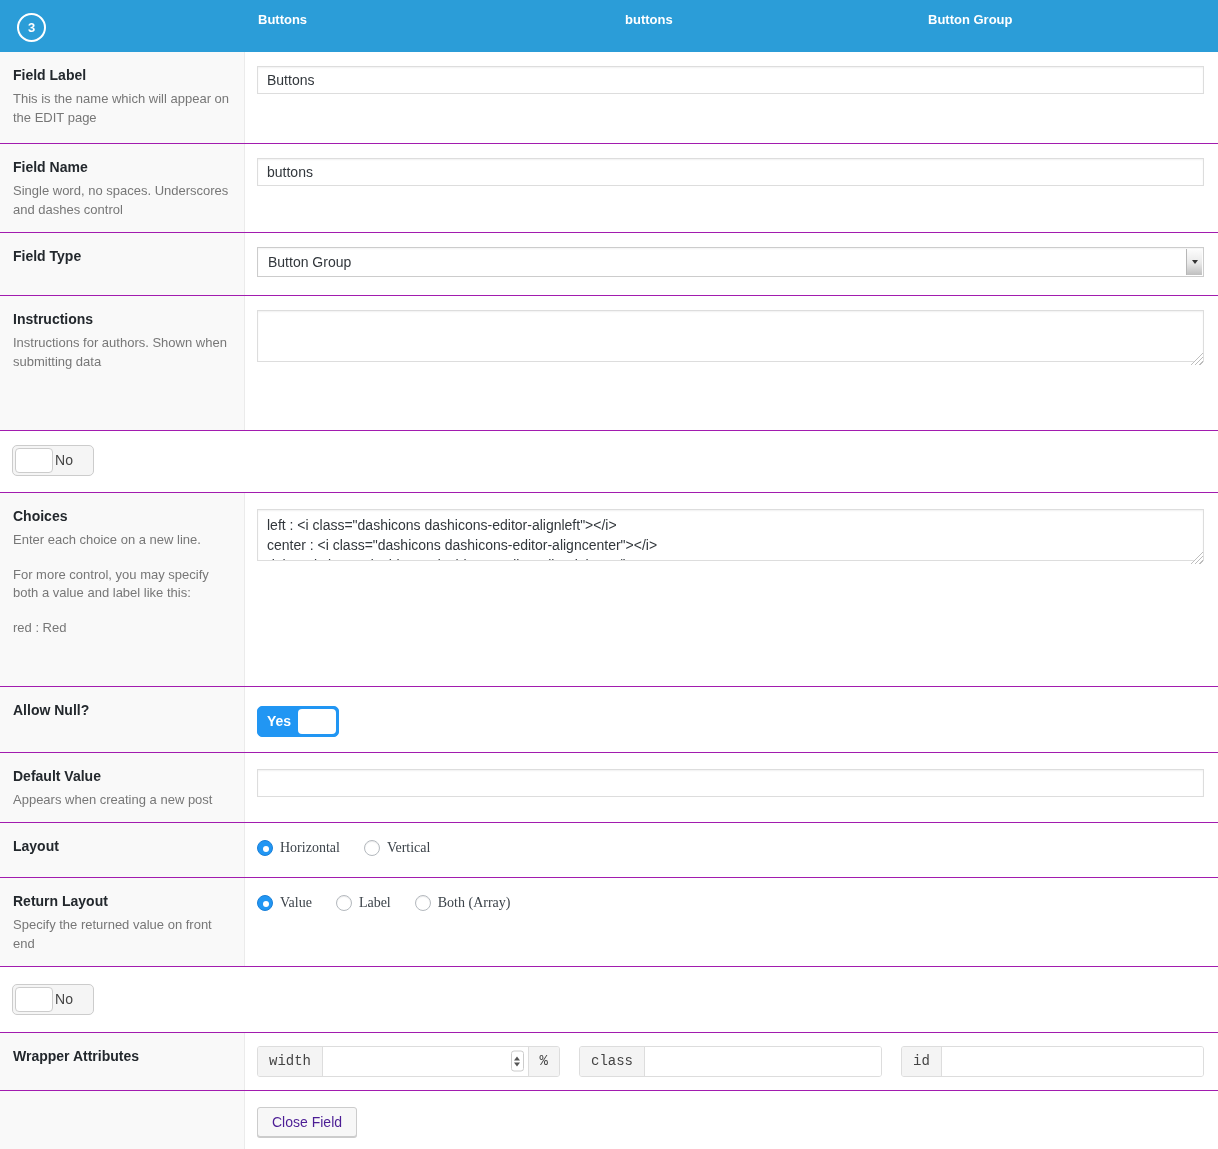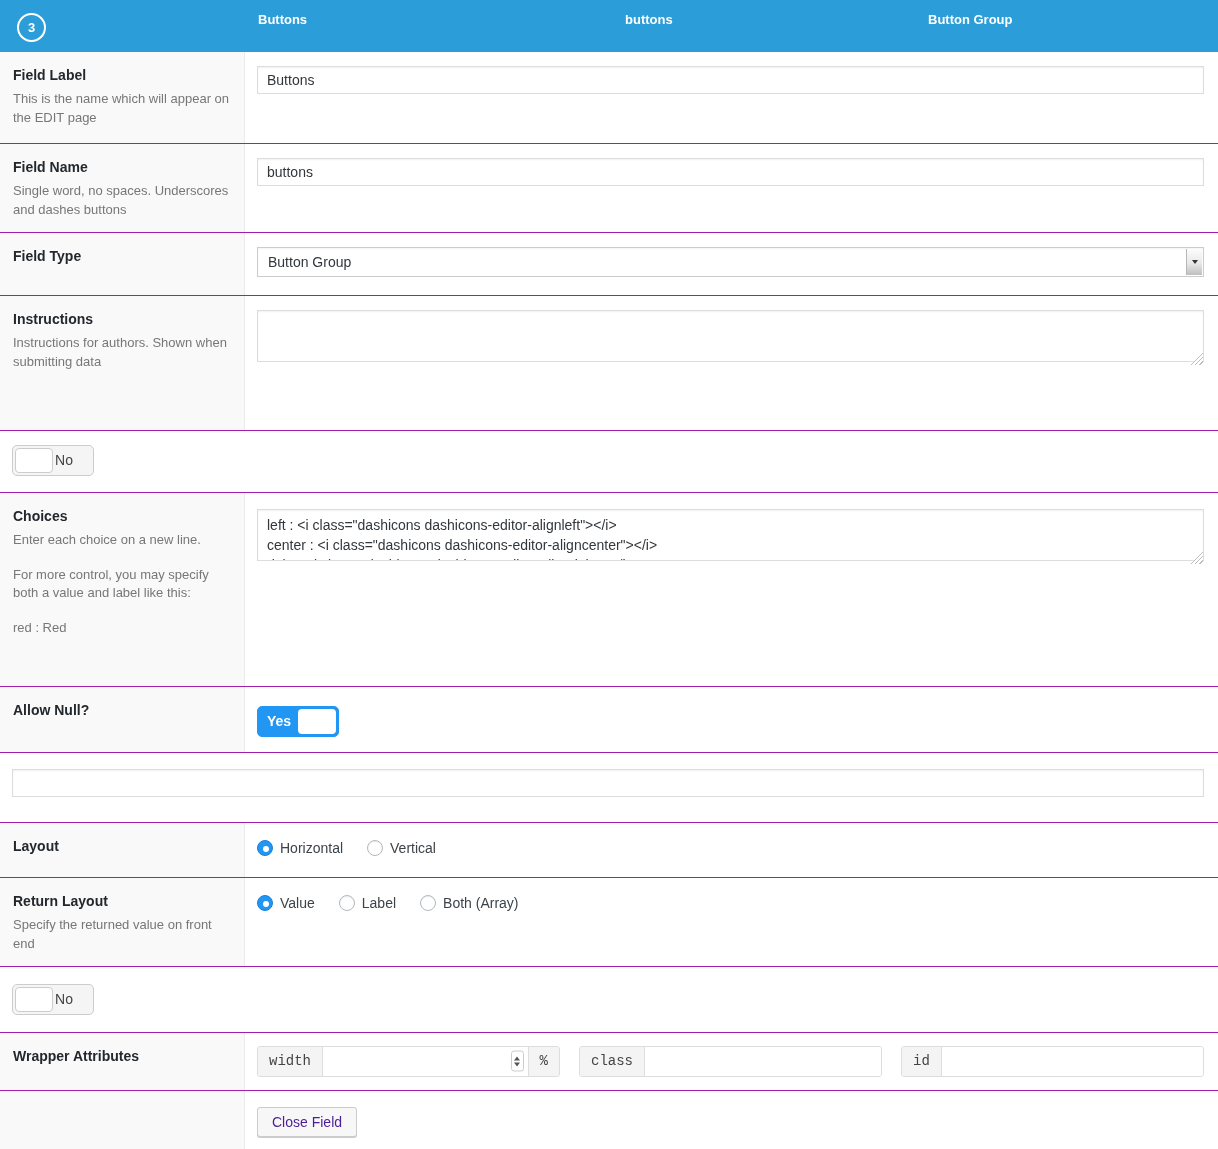--- a/index.html
+++ b/index.html
@@ -80,21 +80,21 @@
     display:flex; align-items:center; justify-content:center; color:#fff; font-weight:bold; }
 
   
   .radio-list { display:flex; align-items:center; padding-top:3px; }
   .radio-item { display:flex; align-items:center; margin-right:24px; cursor:pointer; }
   .radio { width:16px; height:16px; border-radius:50%; box-sizing:border-box; margin-right:7px;
     background:#fff; border:1px solid #b4b9be; box-shadow:inset 0 1px 1px rgba(0,0,0,0.08); }
   .radio.checked { background:#2196f3; border:1px solid #1a80d9; position:relative; box-shadow:none; }
   .radio.checked::after { content:""; position:absolute; left:5px; top:5px; width:6px; height:6px;
     border-radius:50%; background:#fff; }
-  .radio-item span.rlabel { font-size:14px; color:#3c434a; }
+  .radio-item span.rlabel { font-size:14px; color:#3c434a;font-family:Liberation Serif, serif; }
 
   
   .wrap-groups { display:flex; gap:19px; }
   .igroup { flex:1; display:flex; height:31px; box-sizing:border-box; border:1px solid #ddd;
     border-radius:3px; overflow:hidden; background:#fff; }
   .igroup .prepend, .igroup .append { background:#f4f4f4; display:flex; align-items:center;
     padding:0 11px; font-size:14px; color:#444;font-family:Liberation Mono, monospace; }
   .igroup .prepend { border-right:1px solid #ddd; }
   .igroup .append  { border-left:1px solid #ddd; }
   .igroup .gin-wrap { flex:1; position:relative; }
@@ -131,21 +131,21 @@
       <div class="ldesc">This is the name which will appear on the EDIT page</div>
     </div>
     <div class="input-col">
       <input class="txt" type="text" value="Buttons" style="">
     </div>
   </div>
 
   <div class="row r-field-name">
     <div class="label-col">
       <div class="ltitle">Field Name</div>
-      <div class="ldesc">Single word, no spaces. Underscores and dashes buttons</div>
+      <div class="ldesc">Single word, no spaces. Underscores and dashes control</div>
     </div>
     <div class="input-col">
       <input class="txt" type="text" value="buttons" style="">
     </div>
   </div>
 
   <div class="row r-field-type">
     <div class="label-col">
       <div class="ltitle">Field Type</div>
     </div>
@@ -207,20 +207,24 @@
     </div>
     <div class="input-col" style="padding-top:19px;">
       <div class="switch on">
         <div class="sw-label">Yes</div>
         <div class="knob"></div>
       </div>
     </div>
   </div>
 
   <div class="row r-default">
+    <div class="label-col">
+      <div class="ltitle">Default Value</div>
+      <div class="ldesc">Appears when creating a new post</div>
+    </div>
     <div class="input-col" style="padding-top:16px;">
       <input class="txt" type="text" value="" style="">
     </div>
   </div>
 
   <div class="row r-layout">
     <div class="label-col">
       <div class="ltitle">Layout</div>
     </div>
     <div class="input-col">

